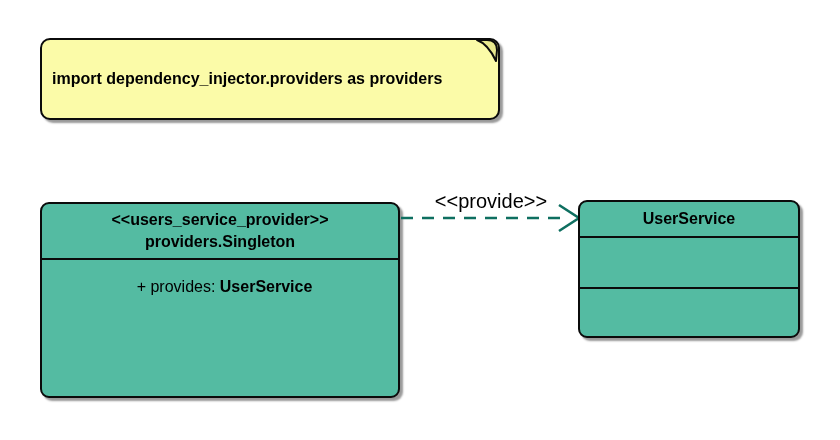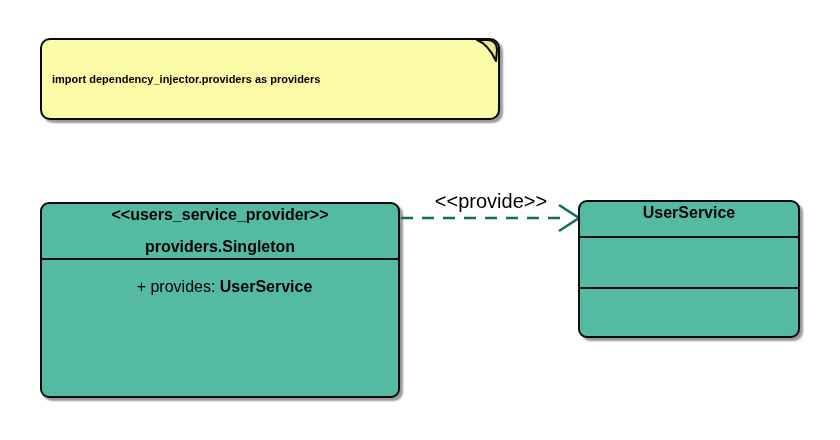--- a/index.html
+++ b/index.html
@@ -26,21 +26,21 @@
     height: 82px;
     box-sizing: border-box;
     background: #FBFBA8;
     border: 2px solid #0b0b0b;
     border-radius: 10px;
     box-shadow: 3px 3px 2px rgba(0,0,0,0.40);
     display: flex;
     align-items: center;
   }
   .note-text {
-    font-size: 11px;
+    font-size: 16px;
     font-weight: bold;
     padding-left: 10px;
     padding-right: 26px;
     white-space: nowrap;
   }
   .note-fold {
     position: absolute;
     top: -2px;
     right: -2px;
     width: 26px;
@@ -67,21 +67,21 @@
   }
   .userservice-box {
     left: 578px;
     top: 200px;
     width: 222px;
     height: 138px;
   }
   .uml-header {
     display: flex;
     flex-direction: column;
-    justify-content: space-between;
+    justify-content: center;
     align-items: center;
     text-align: center;
     font-weight: bold;
     font-size: 16px;
     line-height: 22px;
   }
   .provider-box .uml-header { height: 54px; }
   .userservice-box .uml-header { height: 34px; }
   .uml-section {
     border-top: 2px solid #0b0b0b;

